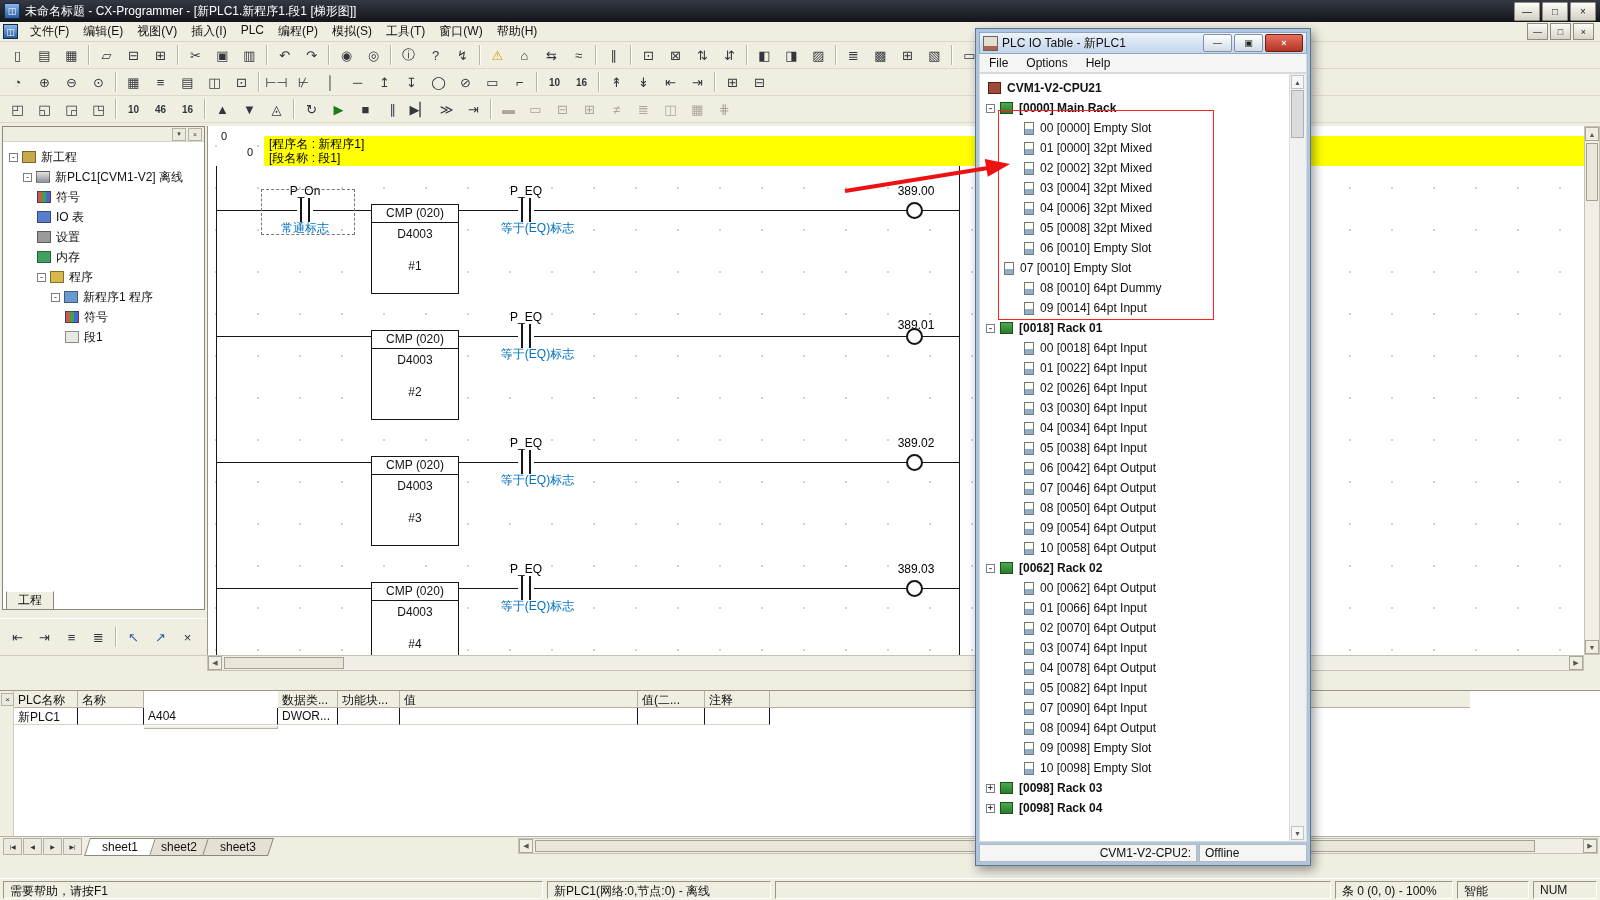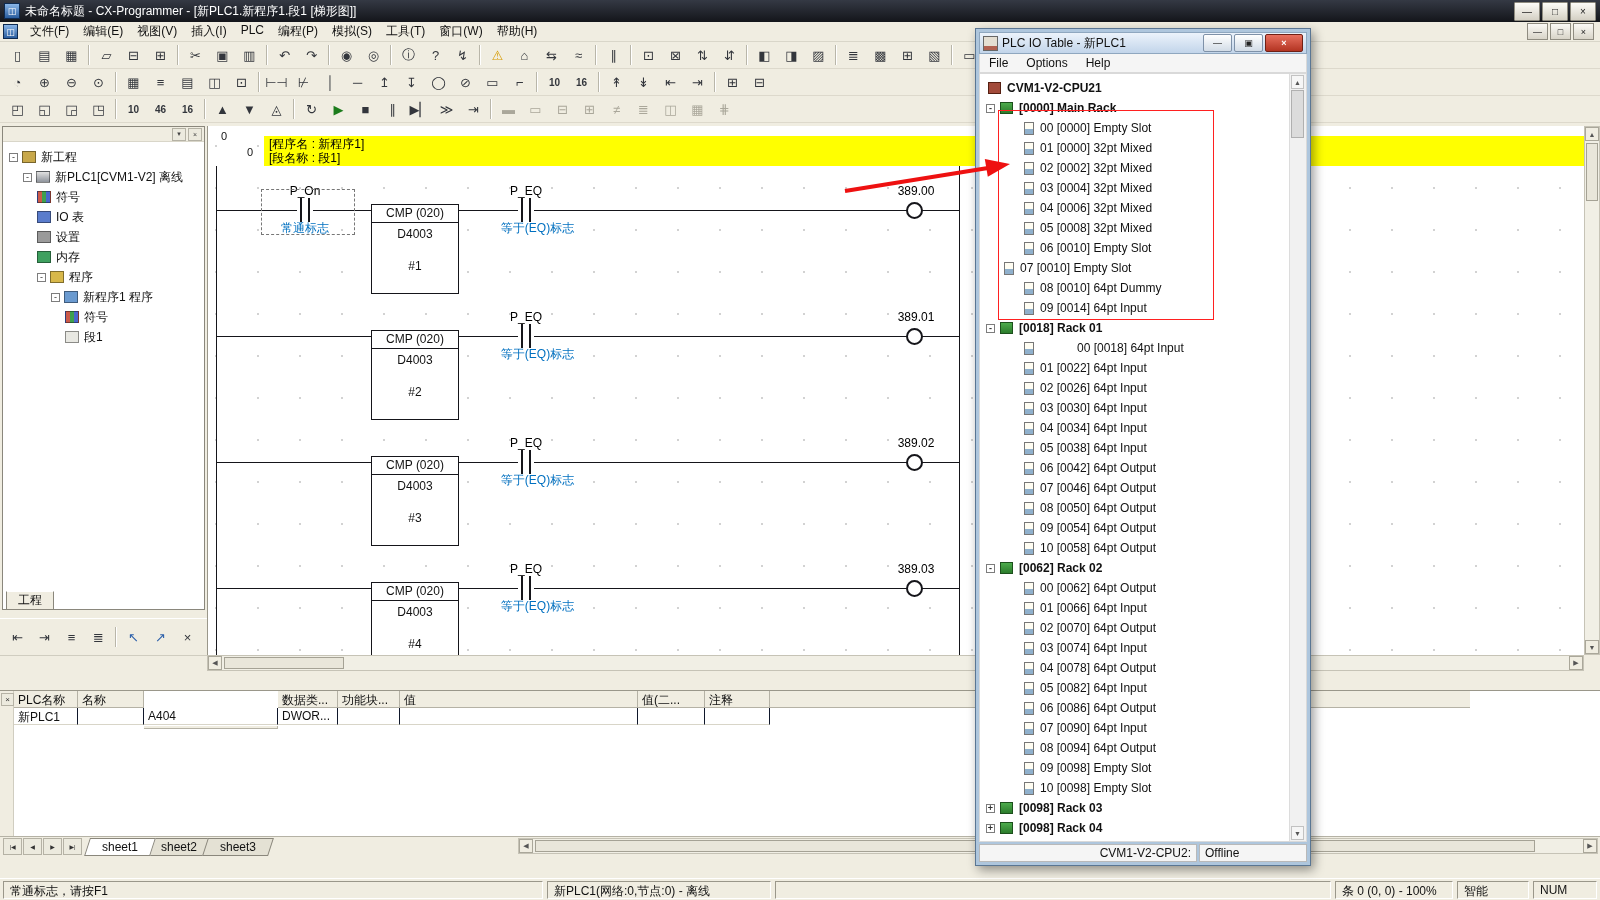--- a/index.html
+++ b/index.html
@@ -393,21 +393,21 @@
         <div class="cmp-head">CMP (020)</div>
         <div class="cmp-op1">D4003</div>
         <div class="cmp-op2">#2</div>
       </div>
       <div class="lad-label" style="left: 278px; top: 184px; width: 80px;">P_EQ</div>
       <div class="contact" style="left: 310px; top: 198px;">
         <div class="cb cb1"></div>
         <div class="cb cb2"></div>
       </div>
       <div class="lad-comment" style="left: 272px; top: 220px; width: 115px;">等于(EQ)标志</div>
-      <div class="lad-label" style="left: 668px; top: 184px; width: 80px;">389.01</div>
+      <div class="lad-label" style="left: 668px; top: 192px; width: 80px;">389.01</div>
       <div class="coil" style="left: 698px; top: 202px;"></div>
       <div class="wire" style="left: 8px; top: 336px; width: 155px; height: 1px;"></div>
       <div class="wire" style="left: 251px; top: 336px; width: 500px; height: 1px;"></div>
       <div class="cmpbox" style="left: 163px; top: 330px;">
         <div class="cmp-head">CMP (020)</div>
         <div class="cmp-op1">D4003</div>
         <div class="cmp-op2">#3</div>
       </div>
       <div class="lad-label" style="left: 278px; top: 310px; width: 80px;">P_EQ</div>
       <div class="contact" style="left: 310px; top: 324px;">
@@ -493,21 +493,21 @@
       </div>
     </div>
 </div>
 <div id="sheet-scroll">
   <div class="sb-btn" style="left:0;top:0">◀</div>
   <div class="sb-thumb" style="left:16px;top:1px;width:1000px;height:12px"></div>
   <div class="sb-btn" style="left:1064px;top:0">▶</div>
 </div>
 
 <div class="abs" id="statusbar">
-  <div class="st-panel" style="width:540px">常通标志，请按F1</div>
+  <div class="st-panel" style="width:540px">需要帮助，请按F1</div>
   <div class="st-panel" style="width:224px">新PLC1(网络:0,节点:0) - 离线</div>
   <div class="st-panel" style="flex:1"></div>
   <div class="st-panel" style="width:118px">条 0 (0, 0) - 100%</div>
   <div class="st-panel" style="width:72px">智能</div>
   <div class="st-panel" style="width:64px">NUM</div>
 </div>
 
 <div class="abs" id="iowin">
   <div id="iow-title">
     <div class="iow-icon"></div>
@@ -570,21 +570,21 @@
         </div>
         <div class="io-row" style="padding-left: 44px;">
           <span class="io-icon io-slot-icon"></span>
           <span class="io-label">09 [0014] 64pt Input</span>
         </div>
         <div class="io-row io-bold" style="padding-left: 6px;">
           <span class="io-exp">-</span>
           <span class="io-icon io-rack-icon"></span>
           <span class="io-label">[0018] Rack 01</span>
         </div>
-        <div class="io-row" style="padding-left: 44px; gap: 37px;">
+        <div class="io-row" style="padding-left: 44px;">
           <span class="io-icon io-slot-icon"></span>
           <span class="io-label">00 [0018] 64pt Input</span>
         </div>
         <div class="io-row" style="padding-left: 44px;">
           <span class="io-icon io-slot-icon"></span>
           <span class="io-label">01 [0022] 64pt Input</span>
         </div>
         <div class="io-row" style="padding-left: 44px;">
           <span class="io-icon io-slot-icon"></span>
           <span class="io-label">02 [0026] 64pt Input</span>
@@ -642,24 +642,20 @@
           <span class="io-icon io-slot-icon"></span>
           <span class="io-label">03 [0074] 64pt Input</span>
         </div>
         <div class="io-row" style="padding-left: 44px;">
           <span class="io-icon io-slot-icon"></span>
           <span class="io-label">04 [0078] 64pt Output</span>
         </div>
         <div class="io-row" style="padding-left: 44px;">
           <span class="io-icon io-slot-icon"></span>
           <span class="io-label">05 [0082] 64pt Input</span>
-        </div>
-        <div class="io-row" style="padding-left: 44px;">
-          <span class="io-icon io-slot-icon"></span>
-          <span class="io-label">06 [0086] 64pt Output</span>
         </div>
         <div class="io-row" style="padding-left: 44px;">
           <span class="io-icon io-slot-icon"></span>
           <span class="io-label">07 [0090] 64pt Input</span>
         </div>
         <div class="io-row" style="padding-left: 44px;">
           <span class="io-icon io-slot-icon"></span>
           <span class="io-label">08 [0094] 64pt Output</span>
         </div>
         <div class="io-row" style="padding-left: 44px;">

